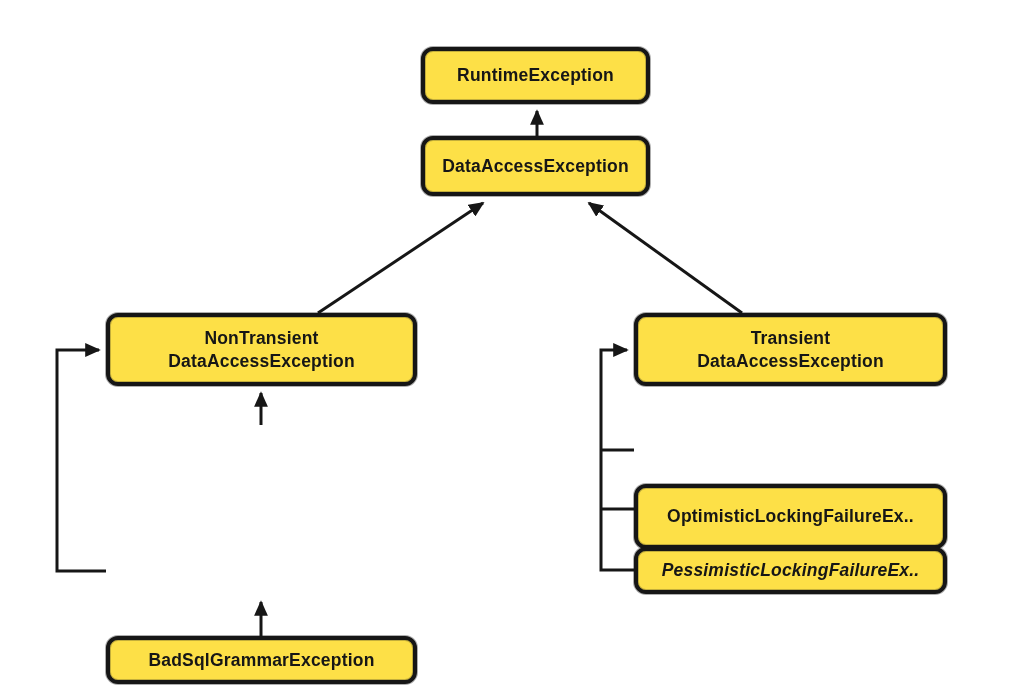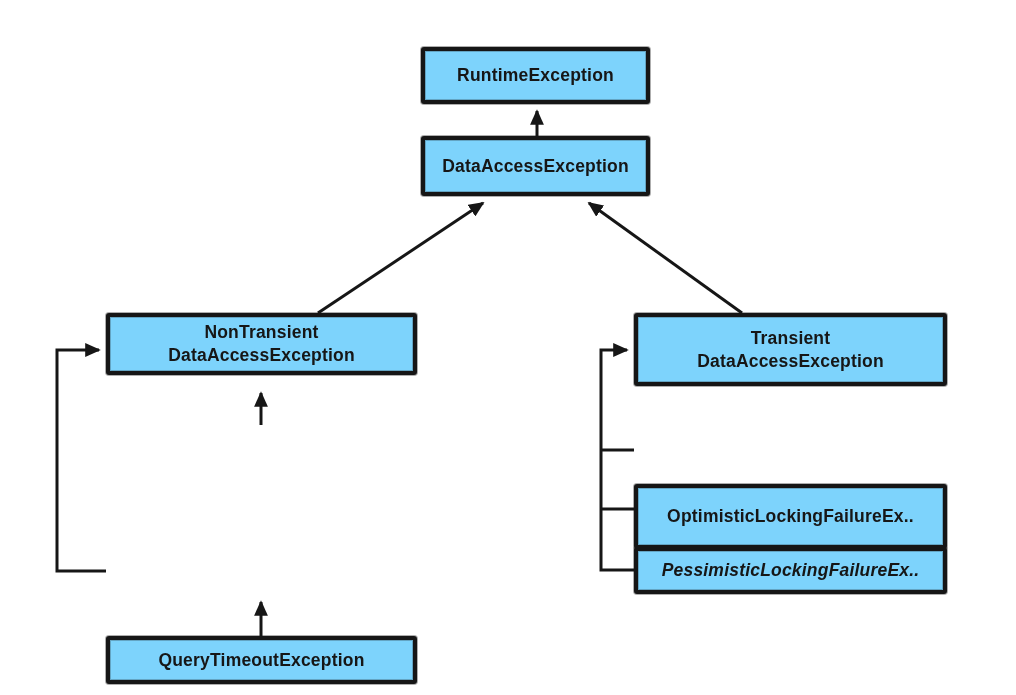--- a/index.html
+++ b/index.html
@@ -18,39 +18,39 @@
   .connectors {
     position: absolute;
     left: 0;
     top: 0;
     width: 1016px;
     height: 695px;
   }
   .node {
     position: absolute;
     box-sizing: border-box;
-    background: #7dd3fc;
+    background: #fde047;
     border: 4px solid #161616;
-    border-radius: 3px;
+    border-radius: 12px;
     box-shadow: 0 0 0 1px rgba(22,22,22,0.35), inset 0 0 0 1px rgba(22,22,22,0.25);
     display: flex;
     align-items: center;
     justify-content: center;
     text-align: center;
     font-weight: bold;
     font-size: 17.5px;
     line-height: 1.3;
     color: #161616;
     letter-spacing: 0.2px;
     white-space: pre-line;
   }
   
   .n-runtime       { left: 421px; top:  47px; width: 229px; height: 57px; }
   .n-dataaccess    { left: 421px; top: 136px; width: 229px; height: 60px; }
-  .n-nontransient  { left: 106px; top: 313px; width: 311px; height: 62px; }
+  .n-nontransient  { left: 106px; top: 313px; width: 311px; height: 73px; }
   .n-badsqlgrammar { left: 106px; top: 425px; width: 311px; height: 49px; }
   .n-dataintegrity { left: 106px; top: 549px; width: 311px; height: 46px; }
   .n-duplicatekey  { left: 106px; top: 636px; width: 311px; height: 48px; }
   .n-transient     { left: 634px; top: 313px; width: 313px; height: 73px; text-align: center; }
   .n-querytimeout  { left: 634px; top: 426px; width: 313px; height: 48px; }
   .n-optimistic    { left: 634px; top: 484px; width: 313px; height: 65px; }
   .n-pessimistic   { left: 634px; top: 547px; width: 313px; height: 47px; font-style: italic; }
   .edge {
     stroke: #161616;
     stroke-width: 3;
@@ -90,21 +90,21 @@
 
   <div class="node n-runtime">RuntimeException</div>
 
   <div class="node n-dataaccess">DataAccessException</div>
 
   <div class="node n-nontransient">NonTransient
 DataAccessException</div>
 
 
 
-  <div class="node n-duplicatekey">QueryTimeoutException</div>
+  <div class="node n-duplicatekey">BadSqlGrammarException</div>
 
   <div class="node n-transient">Transient
 DataAccessException</div>
 
 
   <div class="node n-optimistic">OptimisticLockingFailureEx..</div>
 
   <div class="node n-pessimistic">PessimisticLockingFailureEx..</div>
 
 </div>

